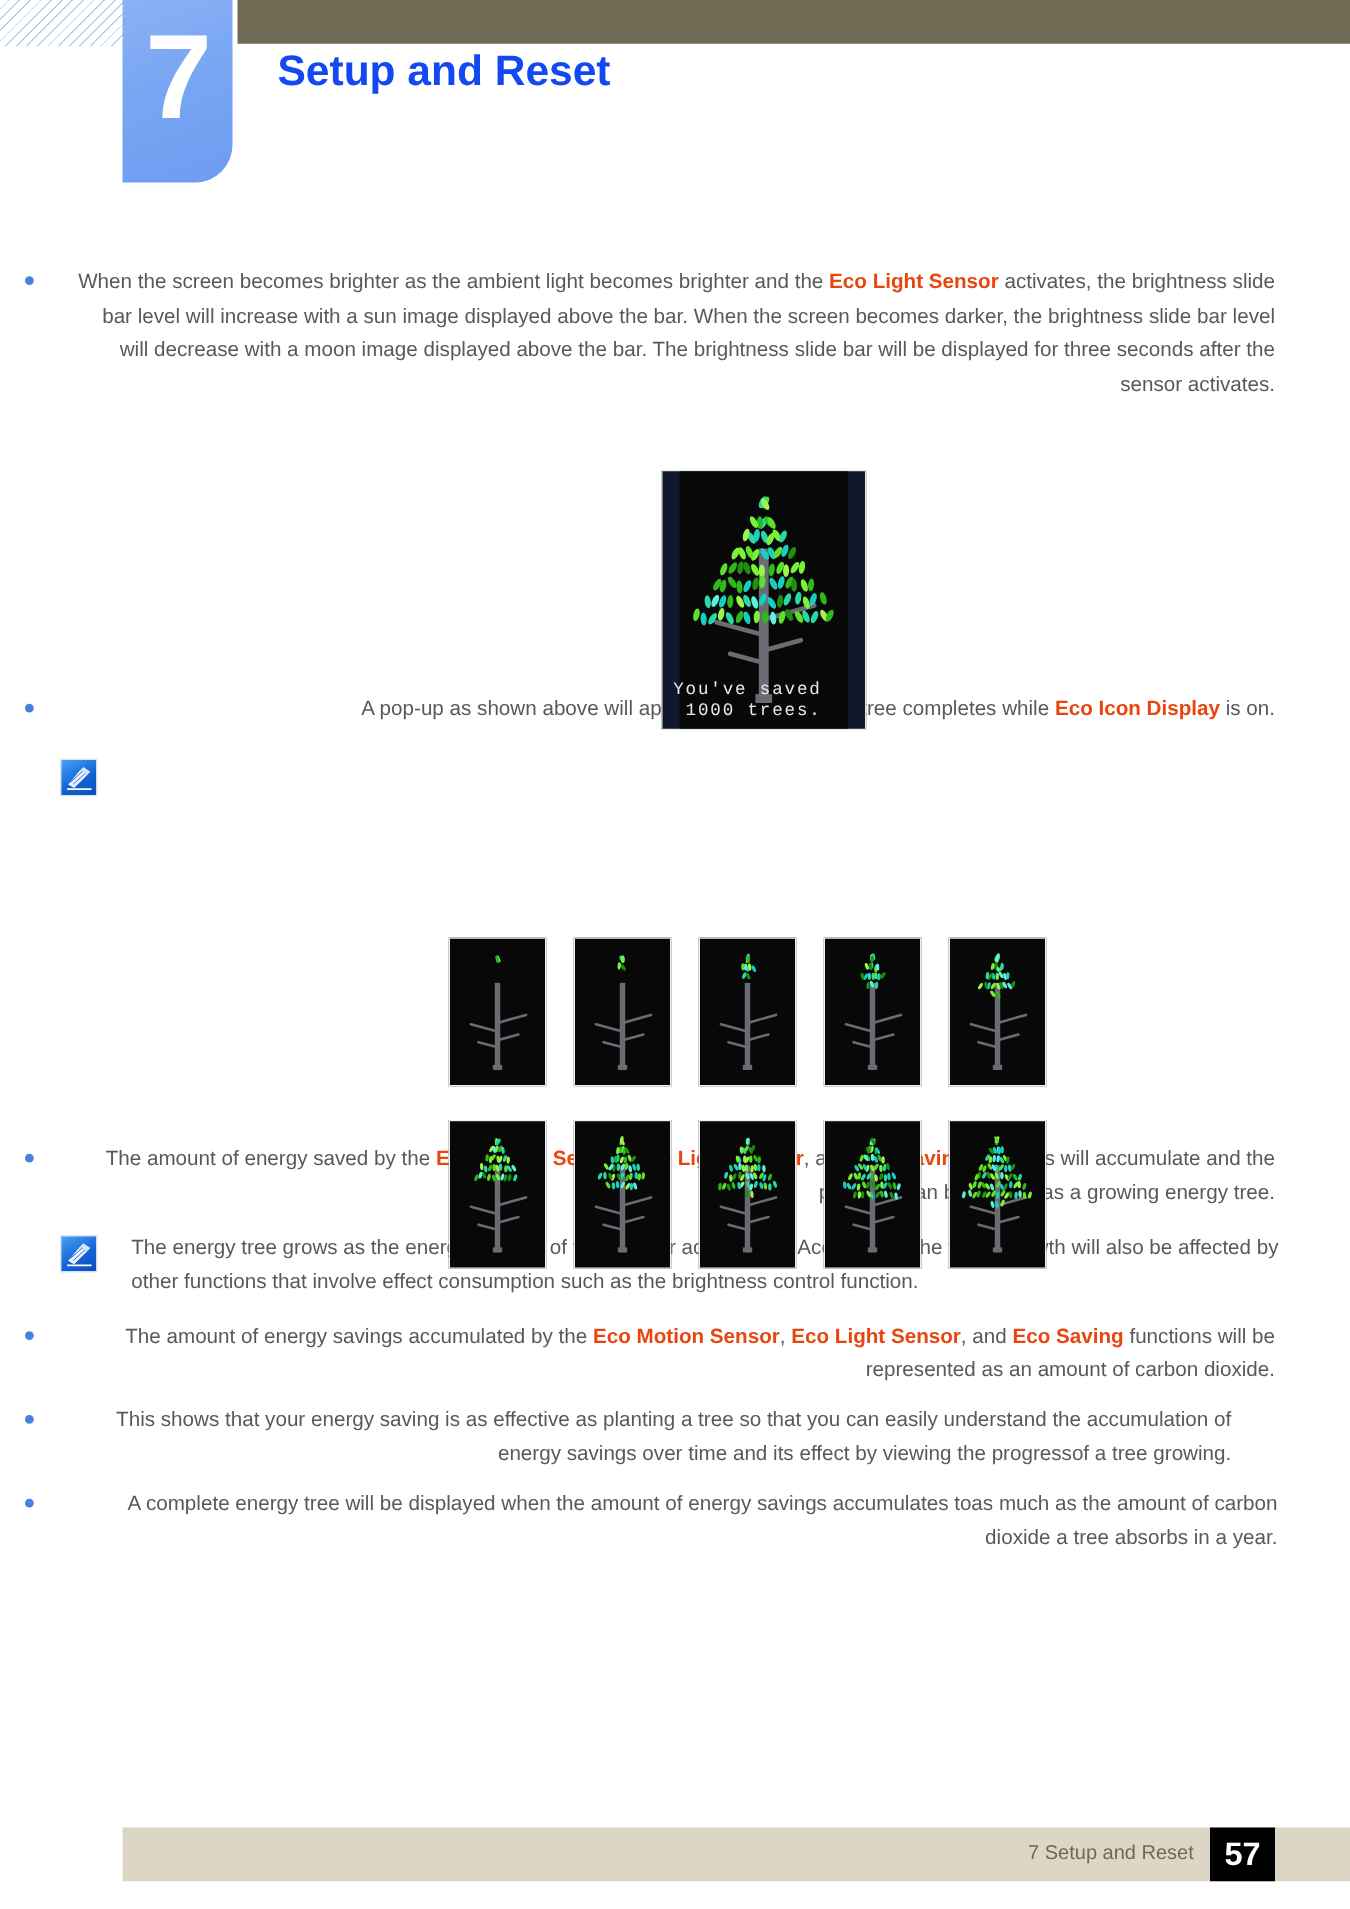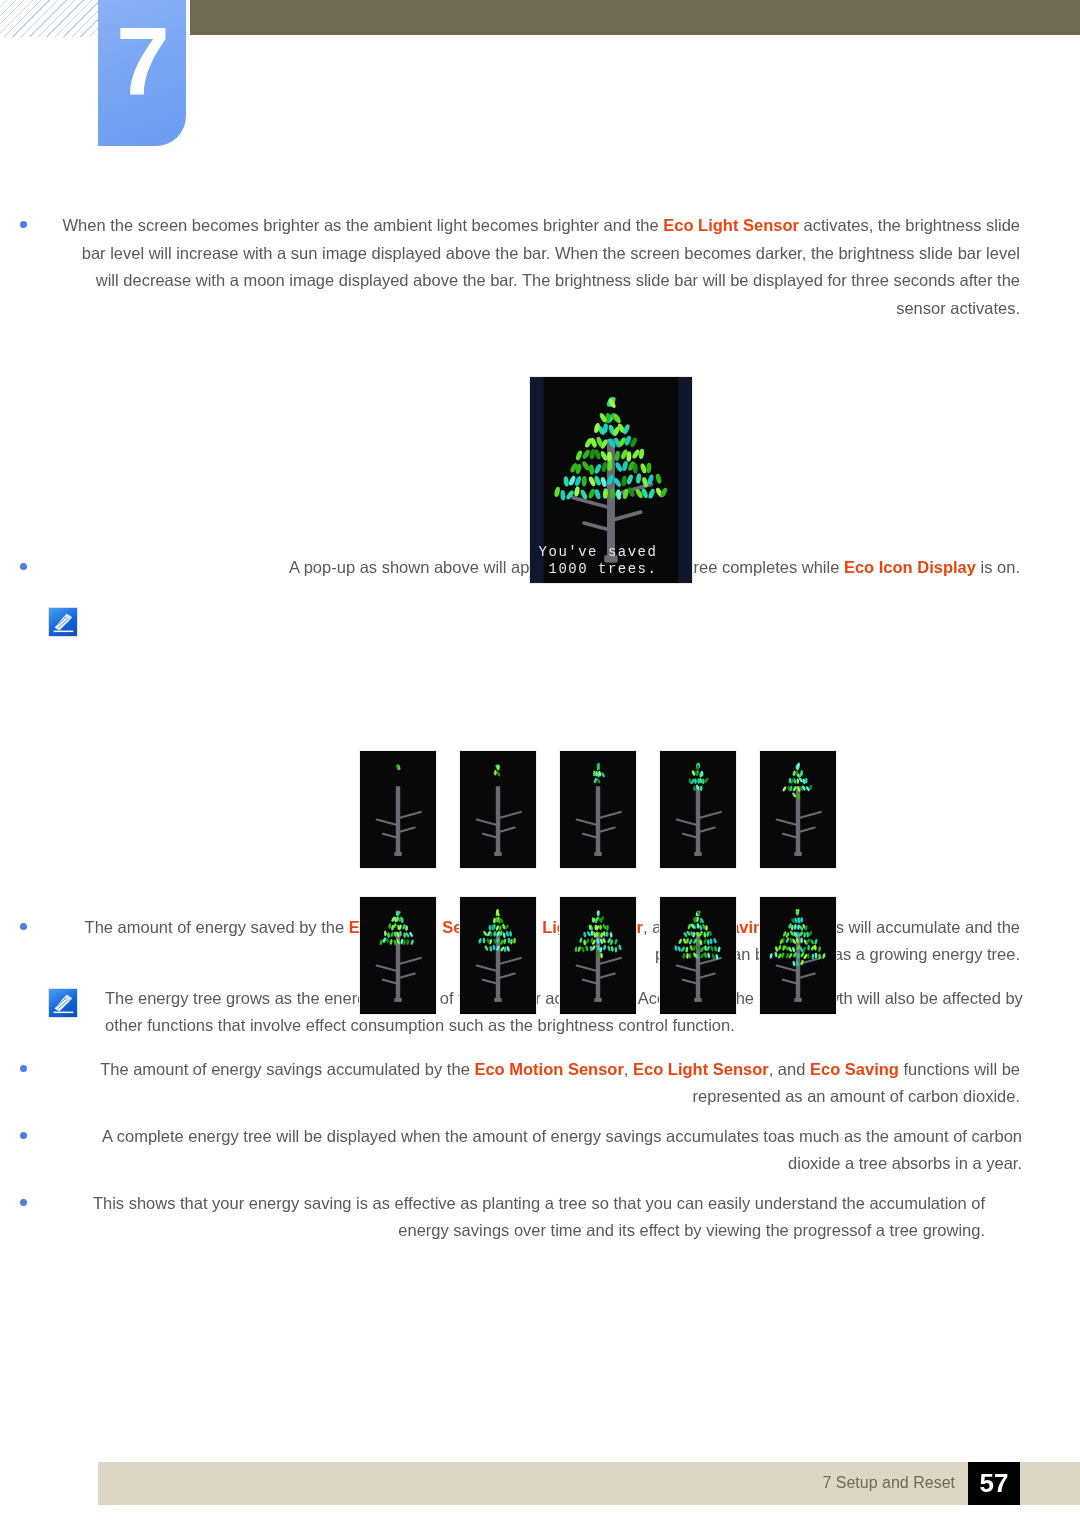--- a/index.html
+++ b/index.html
@@ -117,20 +117,21 @@
 </style>
 </head>
 <body>
 
 <div id="header">
   <div class="hatch"></div>
   <div class="olive-bar"></div>
   <div class="chapter-block">
     <div class="chapter-num">7</div>
   </div>
+  <div class="chapter-title">Setup and Reset</div>
 </div>
 
 <div id="content">
 
   <div class="bullet-row" style="margin-top:62px;margin-right:60px;">
     <span class="bullet-dot"></span>
     <div class="para"><span>When the screen becomes brighter as the ambient light becomes brighter and the </span><span class="hl">Eco Light Sensor</span><span> activates, the brightness slide bar level will increase with a sun image displayed above the bar. When the screen becomes darker, the brightness slide bar level will decrease with a moon image displayed above the bar. The brightness slide bar will be displayed for three seconds after the sensor activates.</span></div>
   </div>
 
   <div style="height:232px;"></div>
@@ -170,28 +171,28 @@
       </svg>
     </span>
     <div class="note-text"><span>The energy tree grows as the energy savings of the monitor accumulate. Accordingly, the tree's growth will also be affected by other functions that involve effect consumption such as the brightness control function.</span></div>
   </div>
 
   <div class="bullet-row" style="margin-top:16px;margin-right:60px;">
     <span class="bullet-dot"></span>
     <div class="para"><span>The amount of energy savings accumulated by the </span><span class="hl">Eco Motion Sensor</span><span>, </span><span class="hl">Eco Light Sensor</span><span>, and </span><span class="hl">Eco Saving</span><span> functions will be represented as an amount of carbon dioxide.</span></div>
   </div>
 
+  <div class="bullet-row" style="margin-top:12px;margin-right:95px;">
+    <span class="bullet-dot"></span>
+    <div class="para"><span>This shows that your energy saving is as effective as planting a tree so that you can easily understand the accumulation of energy savings over time and its effect by viewing the progressof a tree growing.</span></div>
+  </div>
+
   <div class="bullet-row" style="margin-top:12px;margin-right:58px;">
     <span class="bullet-dot"></span>
     <div class="para"><span>A complete energy tree will be displayed when the amount of energy savings accumulates toas much as the amount of carbon dioxide a tree absorbs in a year.</span></div>
-  </div>
-
-  <div class="bullet-row" style="margin-top:12px;margin-right:95px;">
-    <span class="bullet-dot"></span>
-    <div class="para"><span>This shows that your energy saving is as effective as planting a tree so that you can easily understand the accumulation of energy savings over time and its effect by viewing the progressof a tree growing.</span></div>
   </div>
 
 </div>
 
 <div class="popup-wrap">
   <svg id="popup-svg" viewBox="0 0 136 208" style="display:block;width:100%;height:100%;">
       <rect width="136" height="208" fill="#080808"></rect>
       <rect x="64.0125" y="62.4" width="7.975" height="124.80000000000001" fill="#6b6b73"></rect>
       <rect x="61.22125" y="180.0225" width="13.5575" height="7.1775" fill="#6b6b73"></rect>
       <path d="M68 119.808 L108.8 108.36800000000001" stroke="#6b6b73" stroke-width="3.77" fill="none" stroke-linecap="round"></path>

